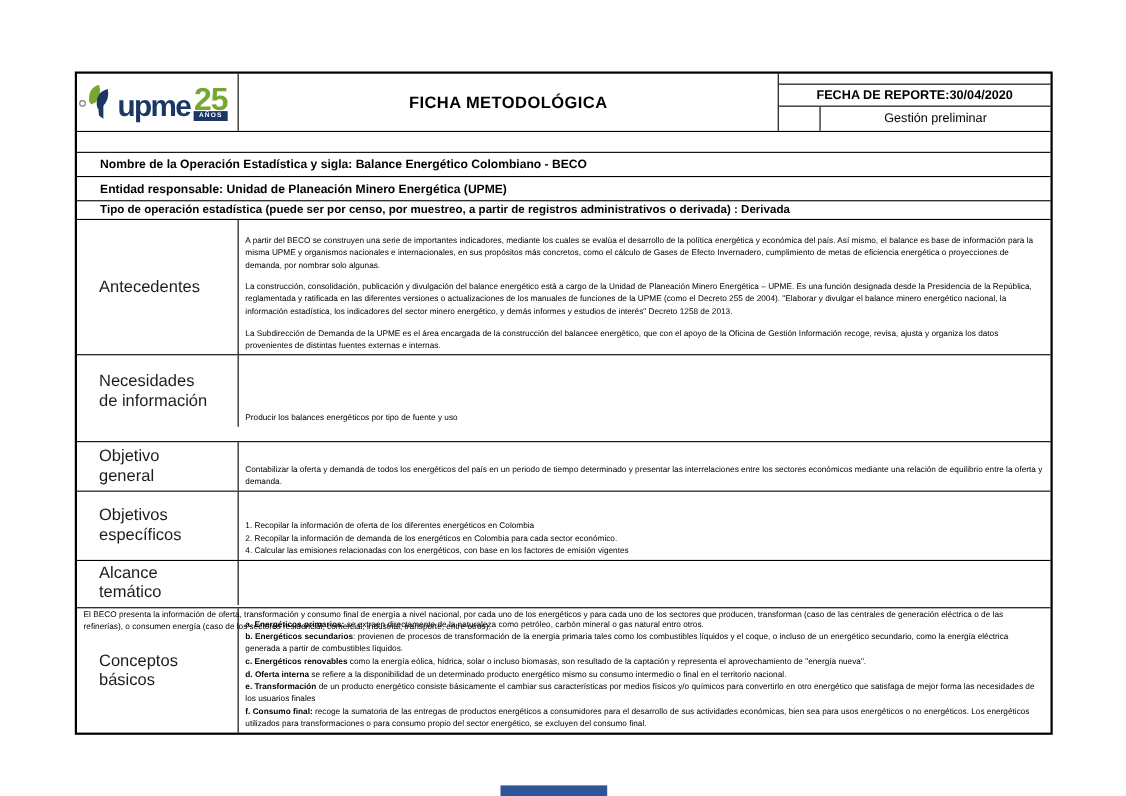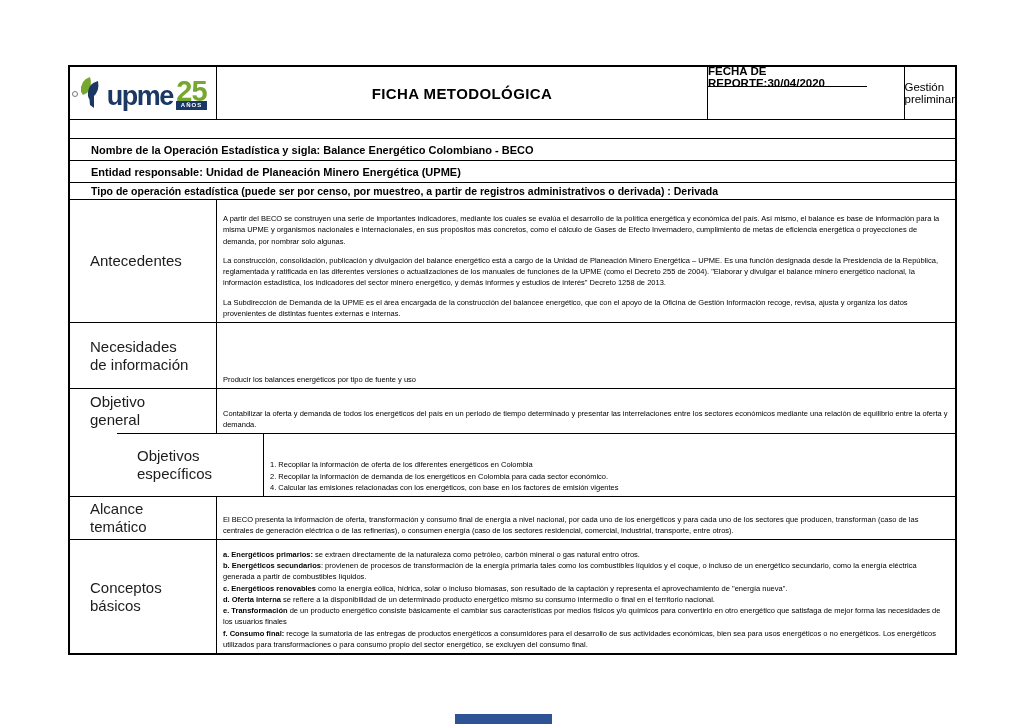--- a/index.html
+++ b/index.html
@@ -20,21 +20,21 @@
   .reg-mark{position:absolute;left:2px;top:24px;width:6px;height:6px;border:1px solid #777;
     border-radius:50%;box-sizing:border-box;}
   .logo{display:flex;align-items:flex-end;gap:2px;}
   .logo-upme{font-weight:bold;font-size:27px;color:#1b3764;letter-spacing:-1.5px;line-height:1;}
   .logo-25-wrap{display:flex;flex-direction:column;align-items:center;margin-left:1px;}
   .logo-25{font-weight:bold;font-size:29px;color:#76a72e;line-height:0.9;letter-spacing:-1px;}
   .logo-anos{background:#1b3764;color:#fff;font-size:6px;font-weight:bold;letter-spacing:1px;
     padding:1px 5px;margin-top:-3px;line-height:1.1;}
   .title-cell{flex:1;display:flex;align-items:center;justify-content:center;
     border-right:1.5px solid #000;font-weight:bold;font-size:15px;letter-spacing:.4px;box-sizing:border-box;}
-  .right-col{width:247px;display:flex;flex-direction:row;box-sizing:border-box;}
+  .right-col{width:247px;display:flex;flex-direction:column;box-sizing:border-box;}
   .right-top{height:10px;border-bottom:1.5px solid #000;box-sizing:border-box;}
   .fecha-cell{height:20px;border-bottom:1.5px solid #000;display:flex;align-items:center;
     justify-content:center;font-weight:bold;font-size:11.5px;box-sizing:border-box;}
   .version-row{flex:1;display:flex;}
   .version-spacer{width:38px;border-right:1.5px solid #000;box-sizing:border-box;}
   .version-cell{flex:1;display:flex;align-items:center;justify-content:center;font-size:11.5px;}
   
   .gap-row{height:19px;border-top:1.5px solid #000;}
   .info-row{height:22px;border-top:1.5px solid #000;display:flex;align-items:center;
     padding-left:21px;font-weight:bold;font-size:11px;box-sizing:border-box;}
@@ -42,23 +42,23 @@
   
   .section-row{display:flex;border-top:1.5px solid #000;box-sizing:border-box;}
   .label-cell{width:147px;border-right:1.5px solid #000;display:flex;align-items:center;
     padding:2px 20px;font-size:15px;line-height:1.2;color:#1c1c1c;box-sizing:border-box;}
   .content-cell{flex:1;padding:3px 6px;font-size:7.5px;line-height:1.5;display:flex;
     flex-direction:column;justify-content:flex-end;box-sizing:border-box;}
   .content-cell p{margin:0;}
   .content-cell p + p{margin-top:8px;}
   .h-antecedentes{height:123px;}
   .h-necesidades{height:66px;}
-  .h-objetivo{height:45px;}
-  .h-objetivos-esp{height:63px;margin-left:47px;}
-  .h-alcance{height:43px;}
+  .h-objetivo{height:45px;margin-top:13px;}
+  .h-objetivos-esp{height:63px;}
+  .h-alcance{height:43px;flex-direction:column;}
   .h-conceptos{height:114px;}
   .term{font-weight:bold;}
   
   .footer-bar{position:absolute;left:455px;top:714px;width:97px;height:10px;background:#2f5496;}
 </style>
 </head>
 <body>
 
 <div class="doc-table">
 

